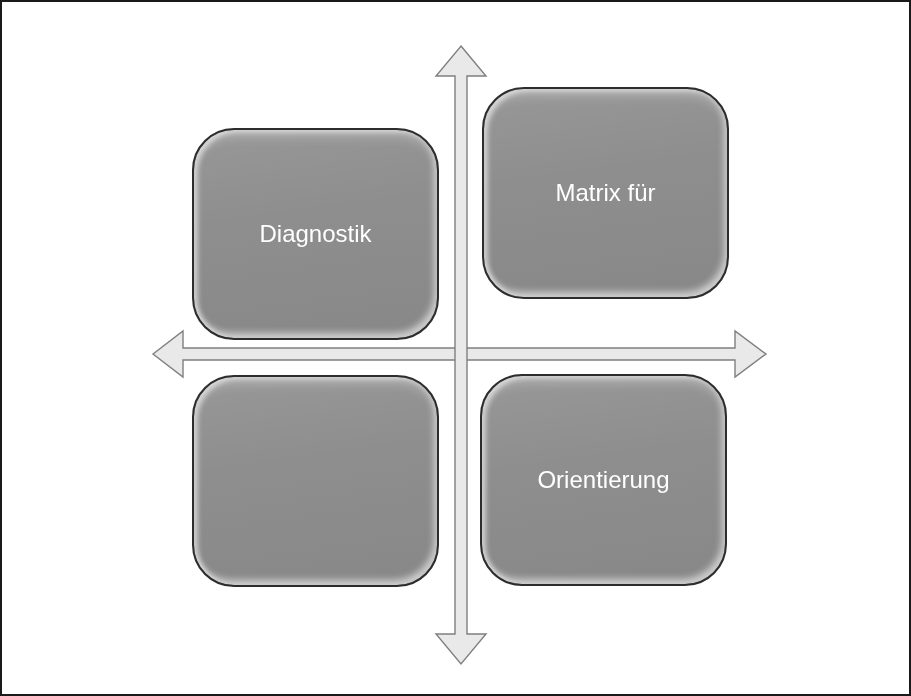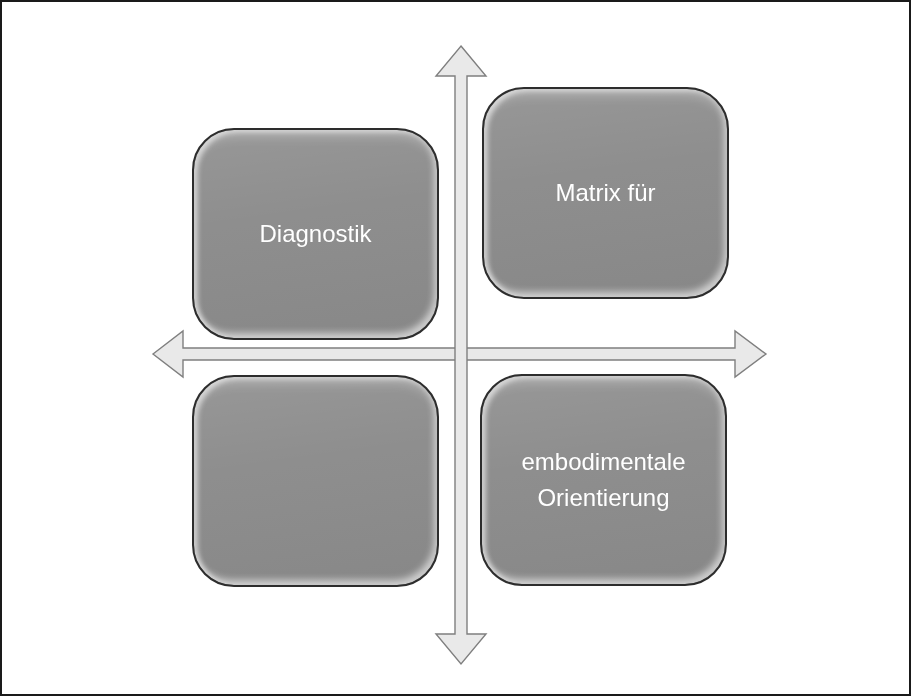--- a/index.html
+++ b/index.html
@@ -91,18 +91,17 @@
     </div>
   </div>
 
   <div class="box box-bl">
     <div class="label">
     </div>
   </div>
 
   <div class="box box-br">
     <div class="label">
-      <span class="line">embodimentale</span>
       <span class="line">Orientierung</span>
     </div>
   </div>
 
 </div>
 
 </body></html>

